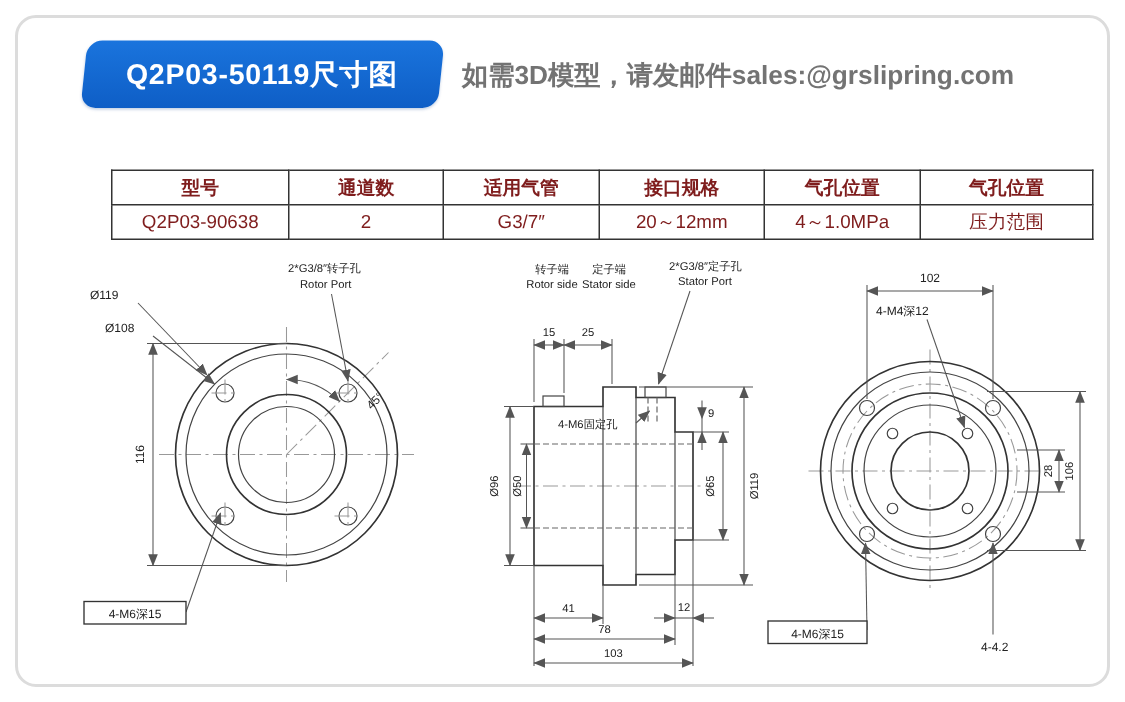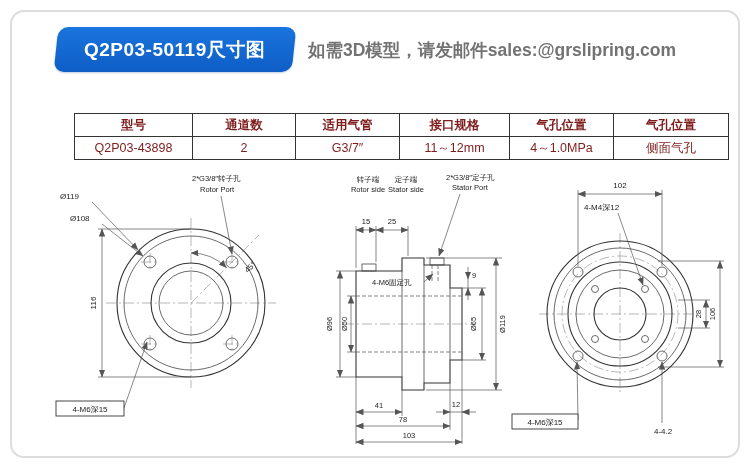--- a/index.html
+++ b/index.html
@@ -46,26 +46,26 @@
       <th>型号</th>
       <th>通道数</th>
       <th>适用气管</th>
       <th>接口规格</th>
       <th>气孔位置</th>
       <th>气孔位置</th>
     </tr>
   </thead>
   <tbody>
     <tr>
-      <td>Q2P03-43898</td>
+      <td>Q2P03-90638</td>
       <td>2</td>
       <td>G3/7″</td>
-      <td>11～12mm</td>
+      <td>20～12mm</td>
       <td>4～1.0MPa</td>
-      <td>侧面气孔</td>
+      <td>压力范围</td>
     </tr>
   </tbody>
 </table>
 
 <svg class="drw" style="left:46px;top:168px" width="260" height="265" viewBox="0 0 260 265">
   <defs>
     <marker id="fa" markerWidth="8" markerHeight="8" refX="7.5" refY="4" orient="auto-start-reverse" markerUnits="userSpaceOnUse">
         <path d="M0,0.8 L8,4 L0,7.2 z" fill="#555"></path>
       </marker>
   </defs>

